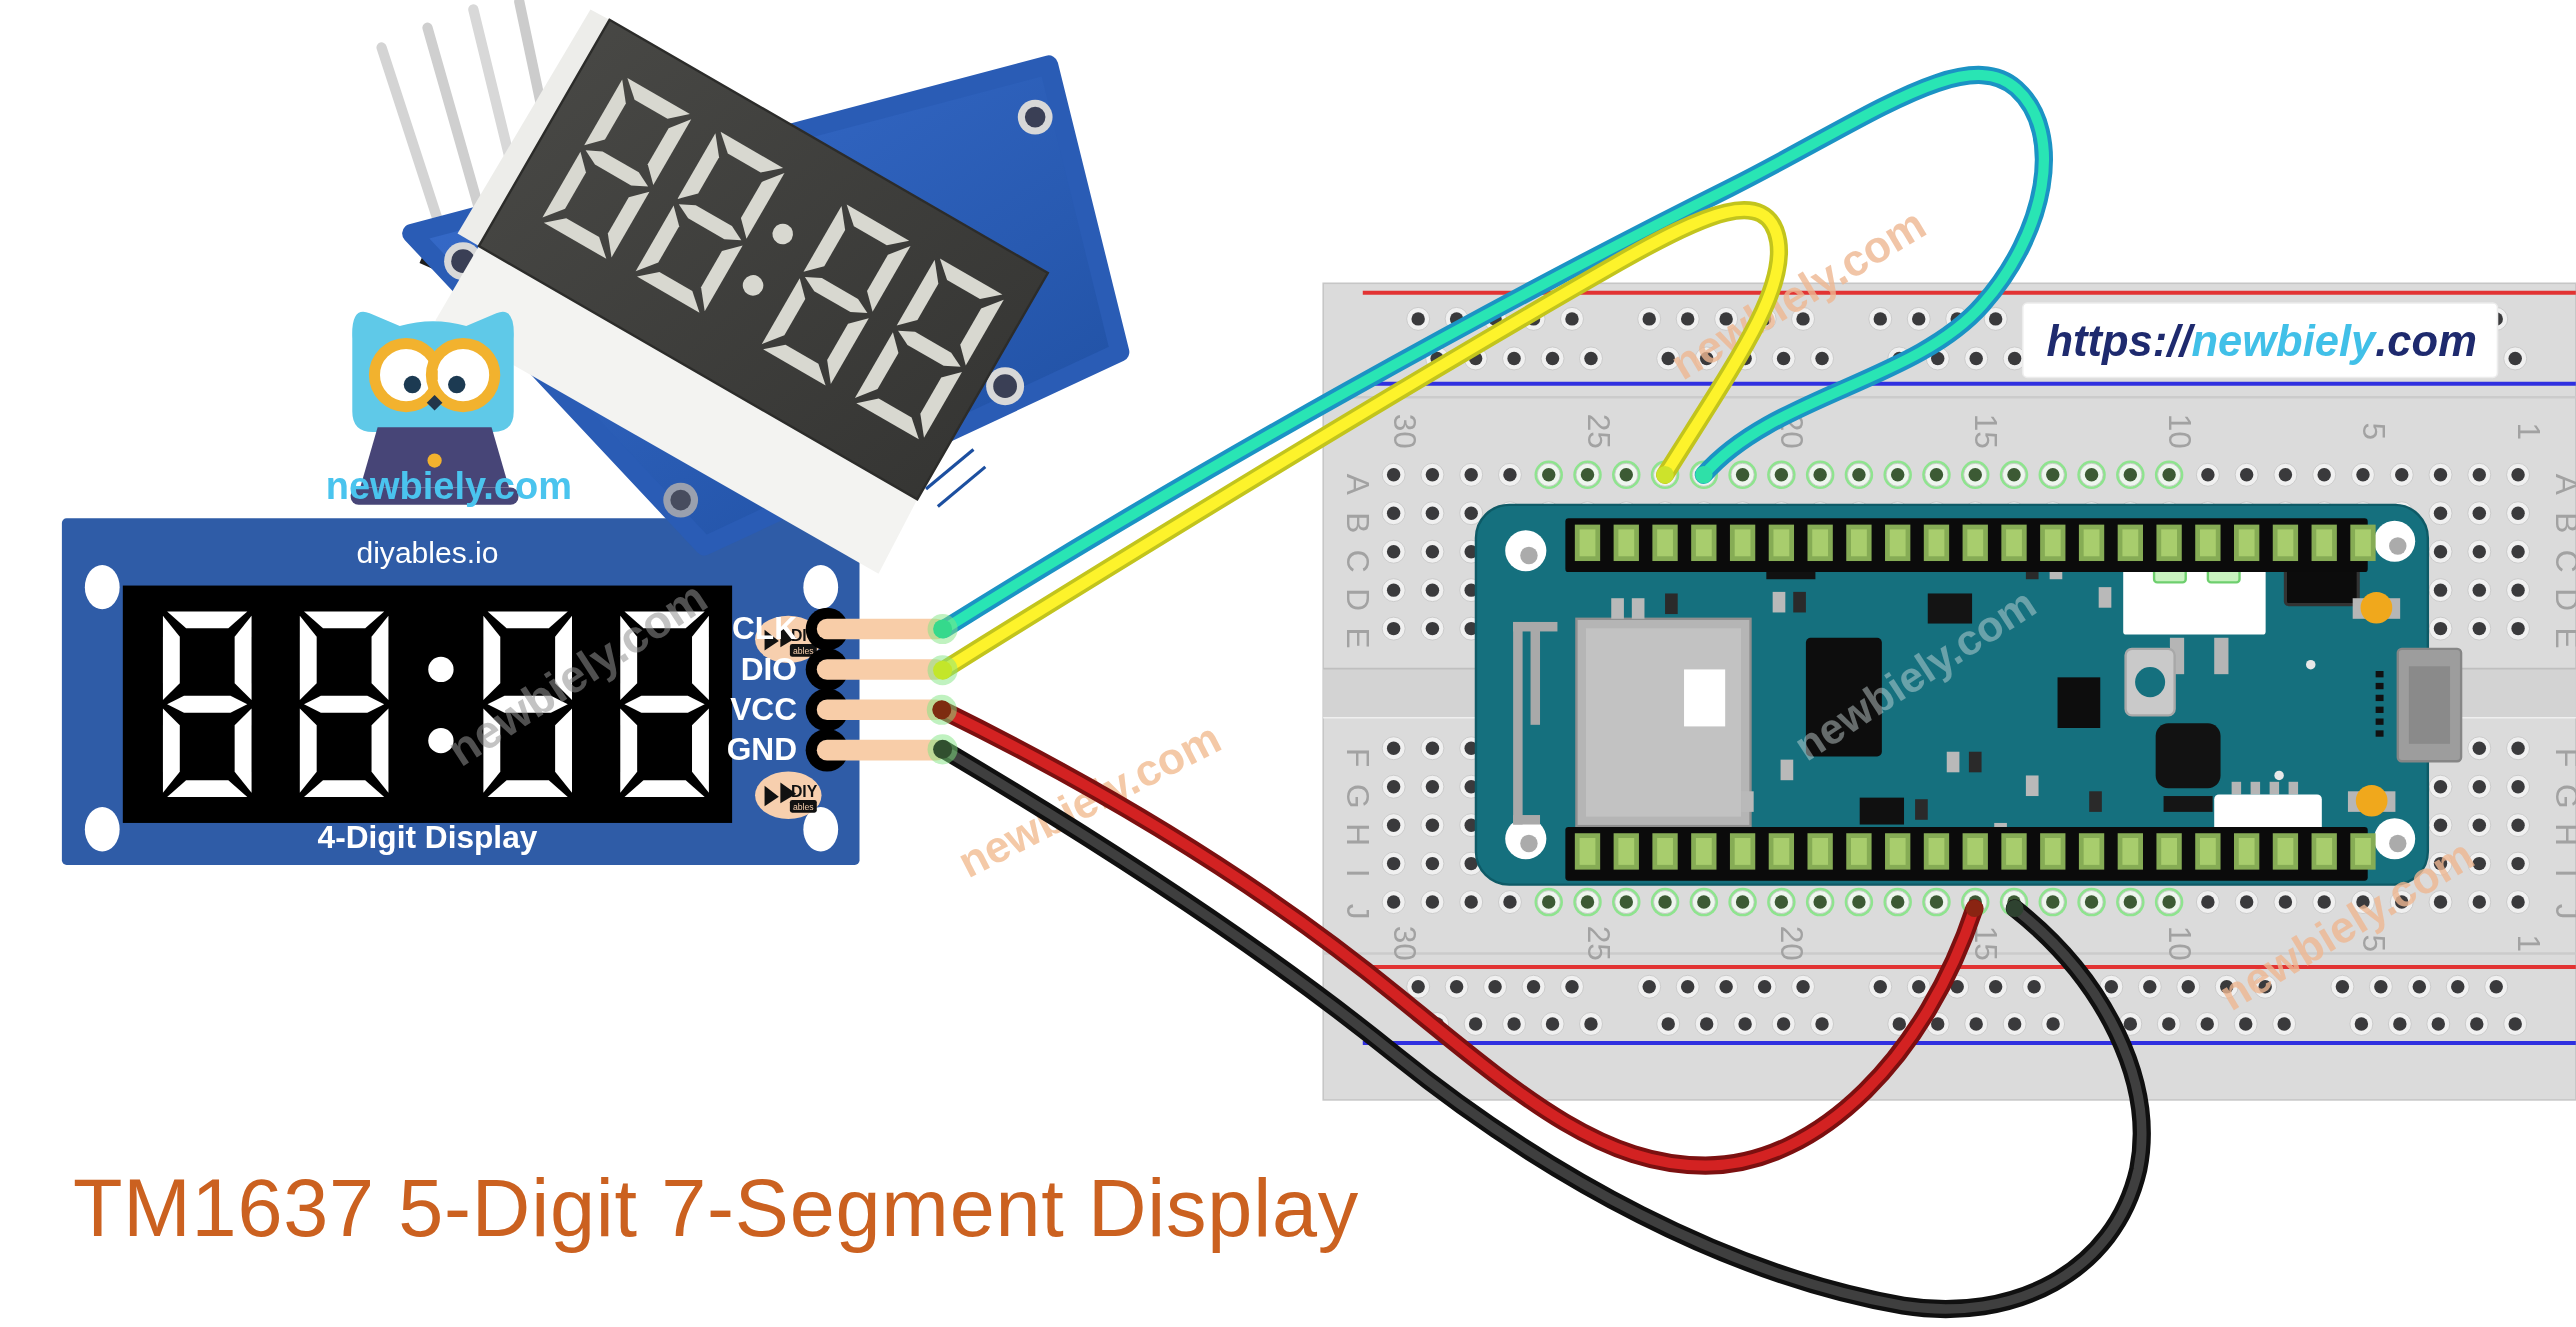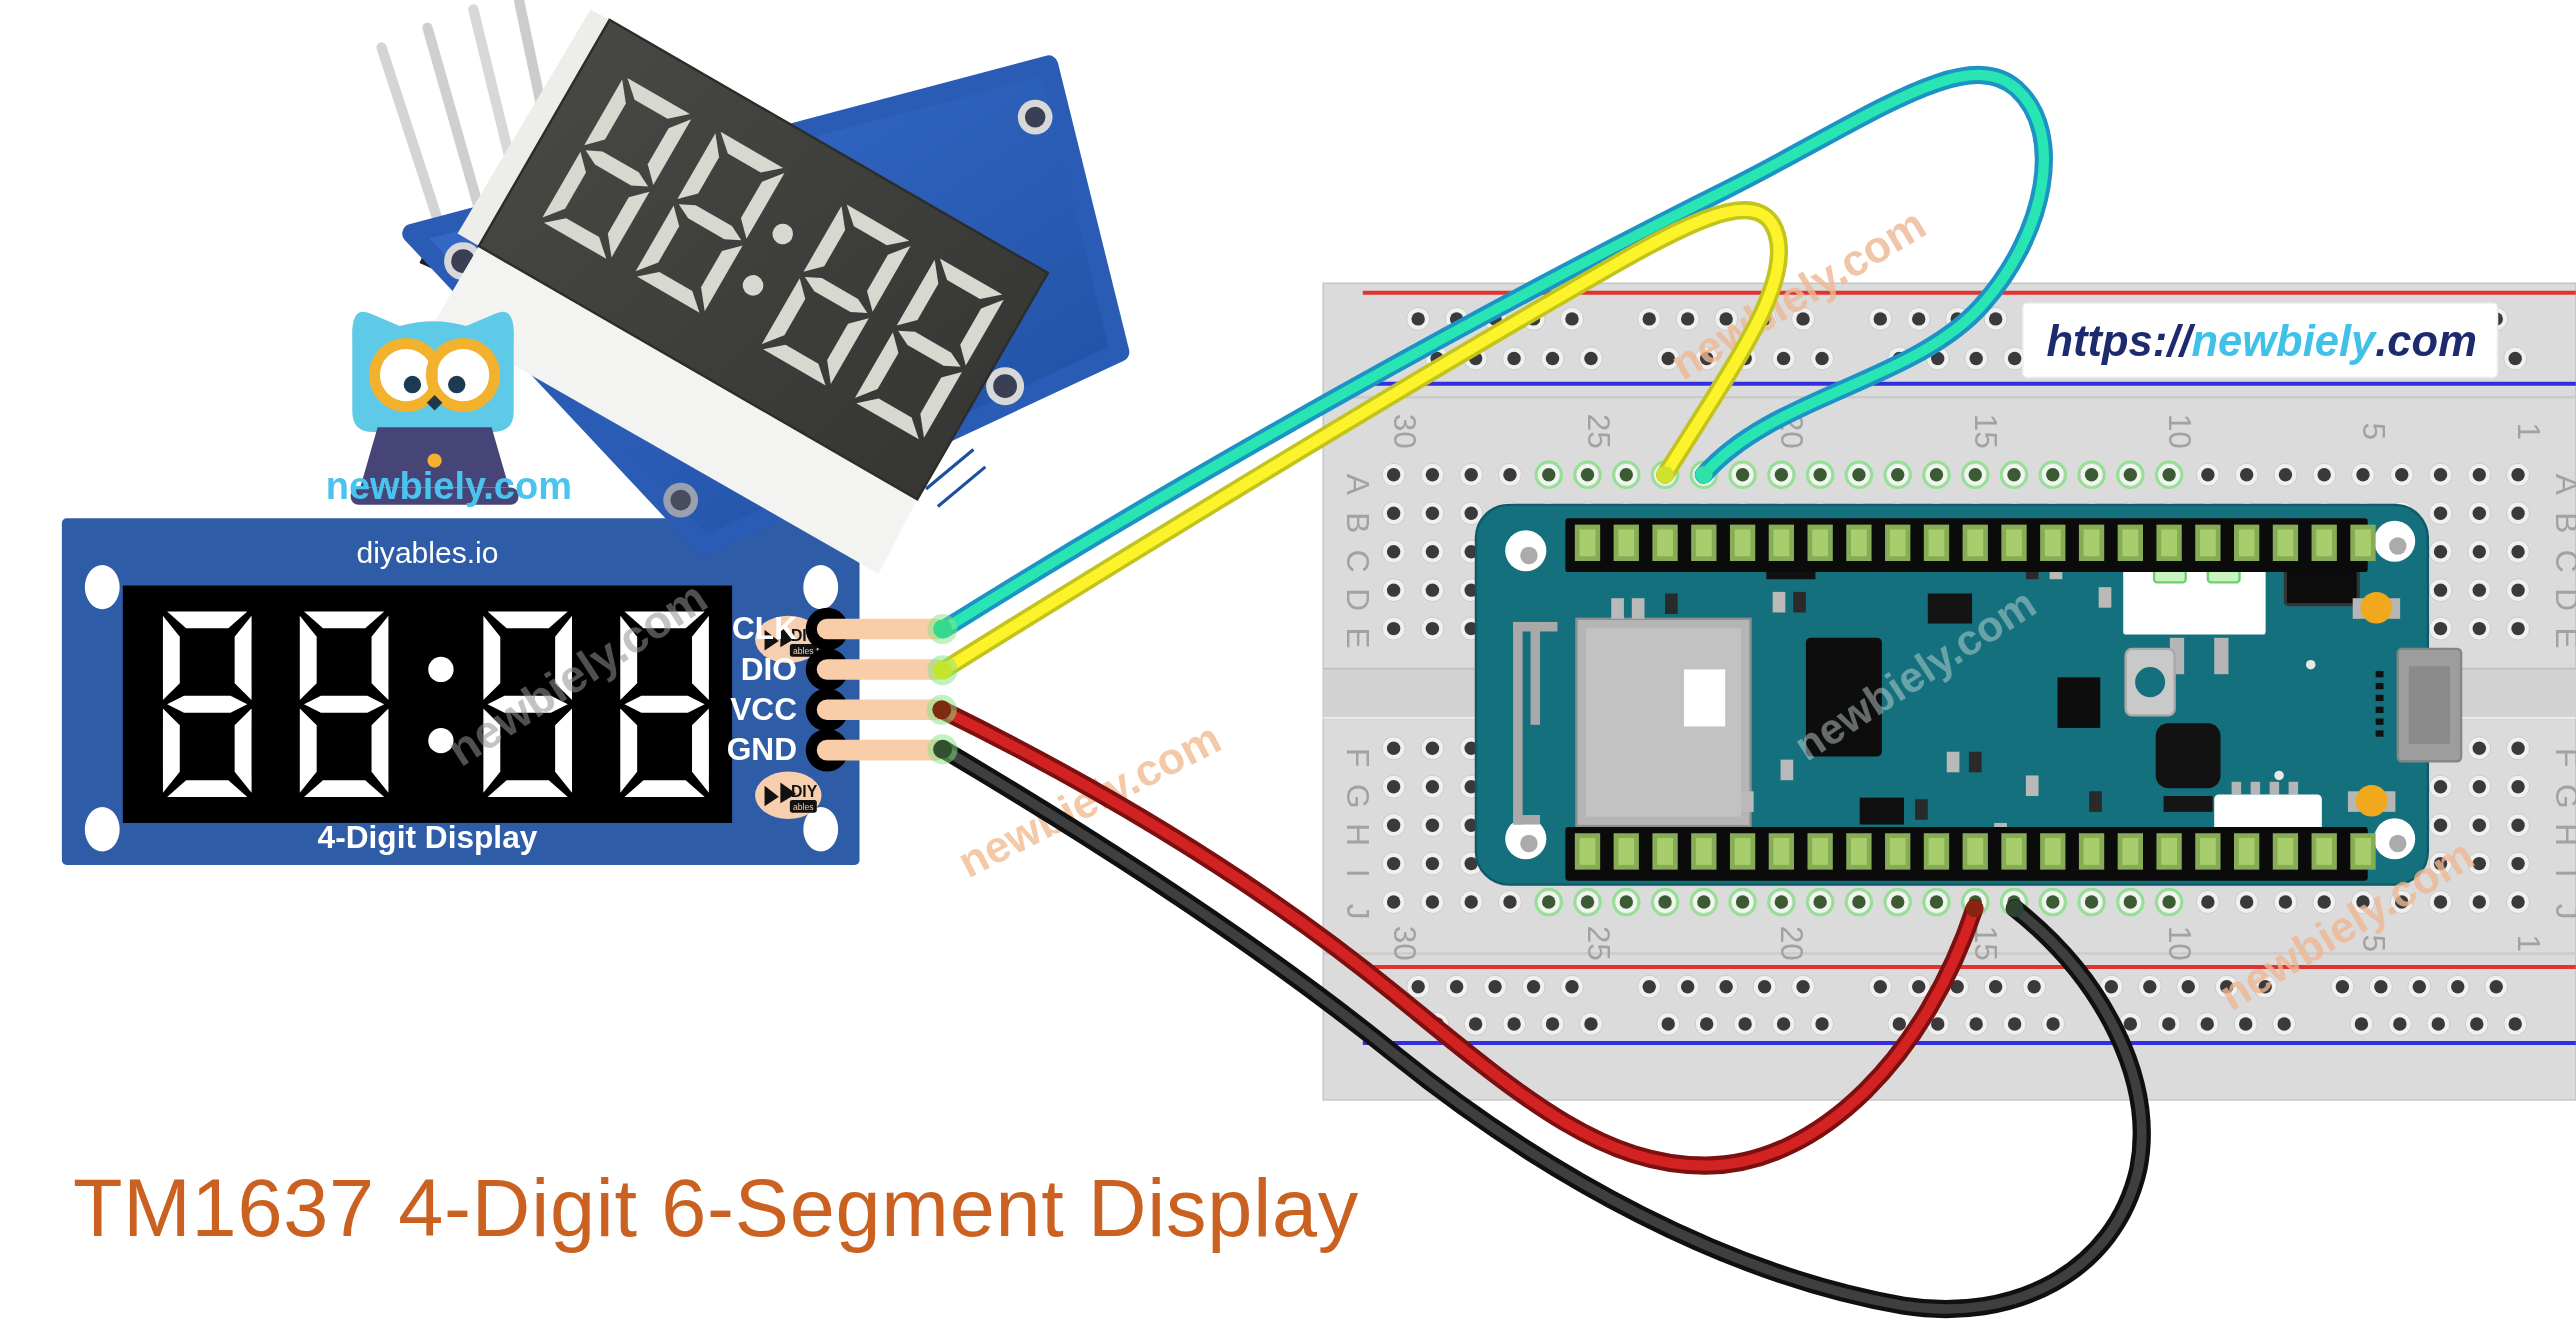--- a/index.html
+++ b/index.html
@@ -1254,15 +1254,15 @@
         <circle cx="1190" cy="897" r="12" fill="#7e2c10"></circle>
   <circle cx="1191" cy="947" r="19" fill="rgba(130,230,130,0.5)"></circle>
         <circle cx="1191" cy="947" r="12" fill="#31502f"></circle>
   <circle cx="2104" cy="600" r="11" fill="#cde32b"></circle>
   <circle cx="2153" cy="600" r="11" fill="#2fe0a8"></circle>
   <circle cx="2495" cy="1148" r="11" fill="#8a2412"></circle>
   <circle cx="2546" cy="1148" r="11" fill="#2e4230"></circle>
 </g>
 </svg>
 
-<div id="page-title">TM1637 4-Digit 6-Segment Display</div>
+<div id="page-title">TM1637 5-Digit 7-Segment Display</div>
 </div>
 
 
 </body></html>

